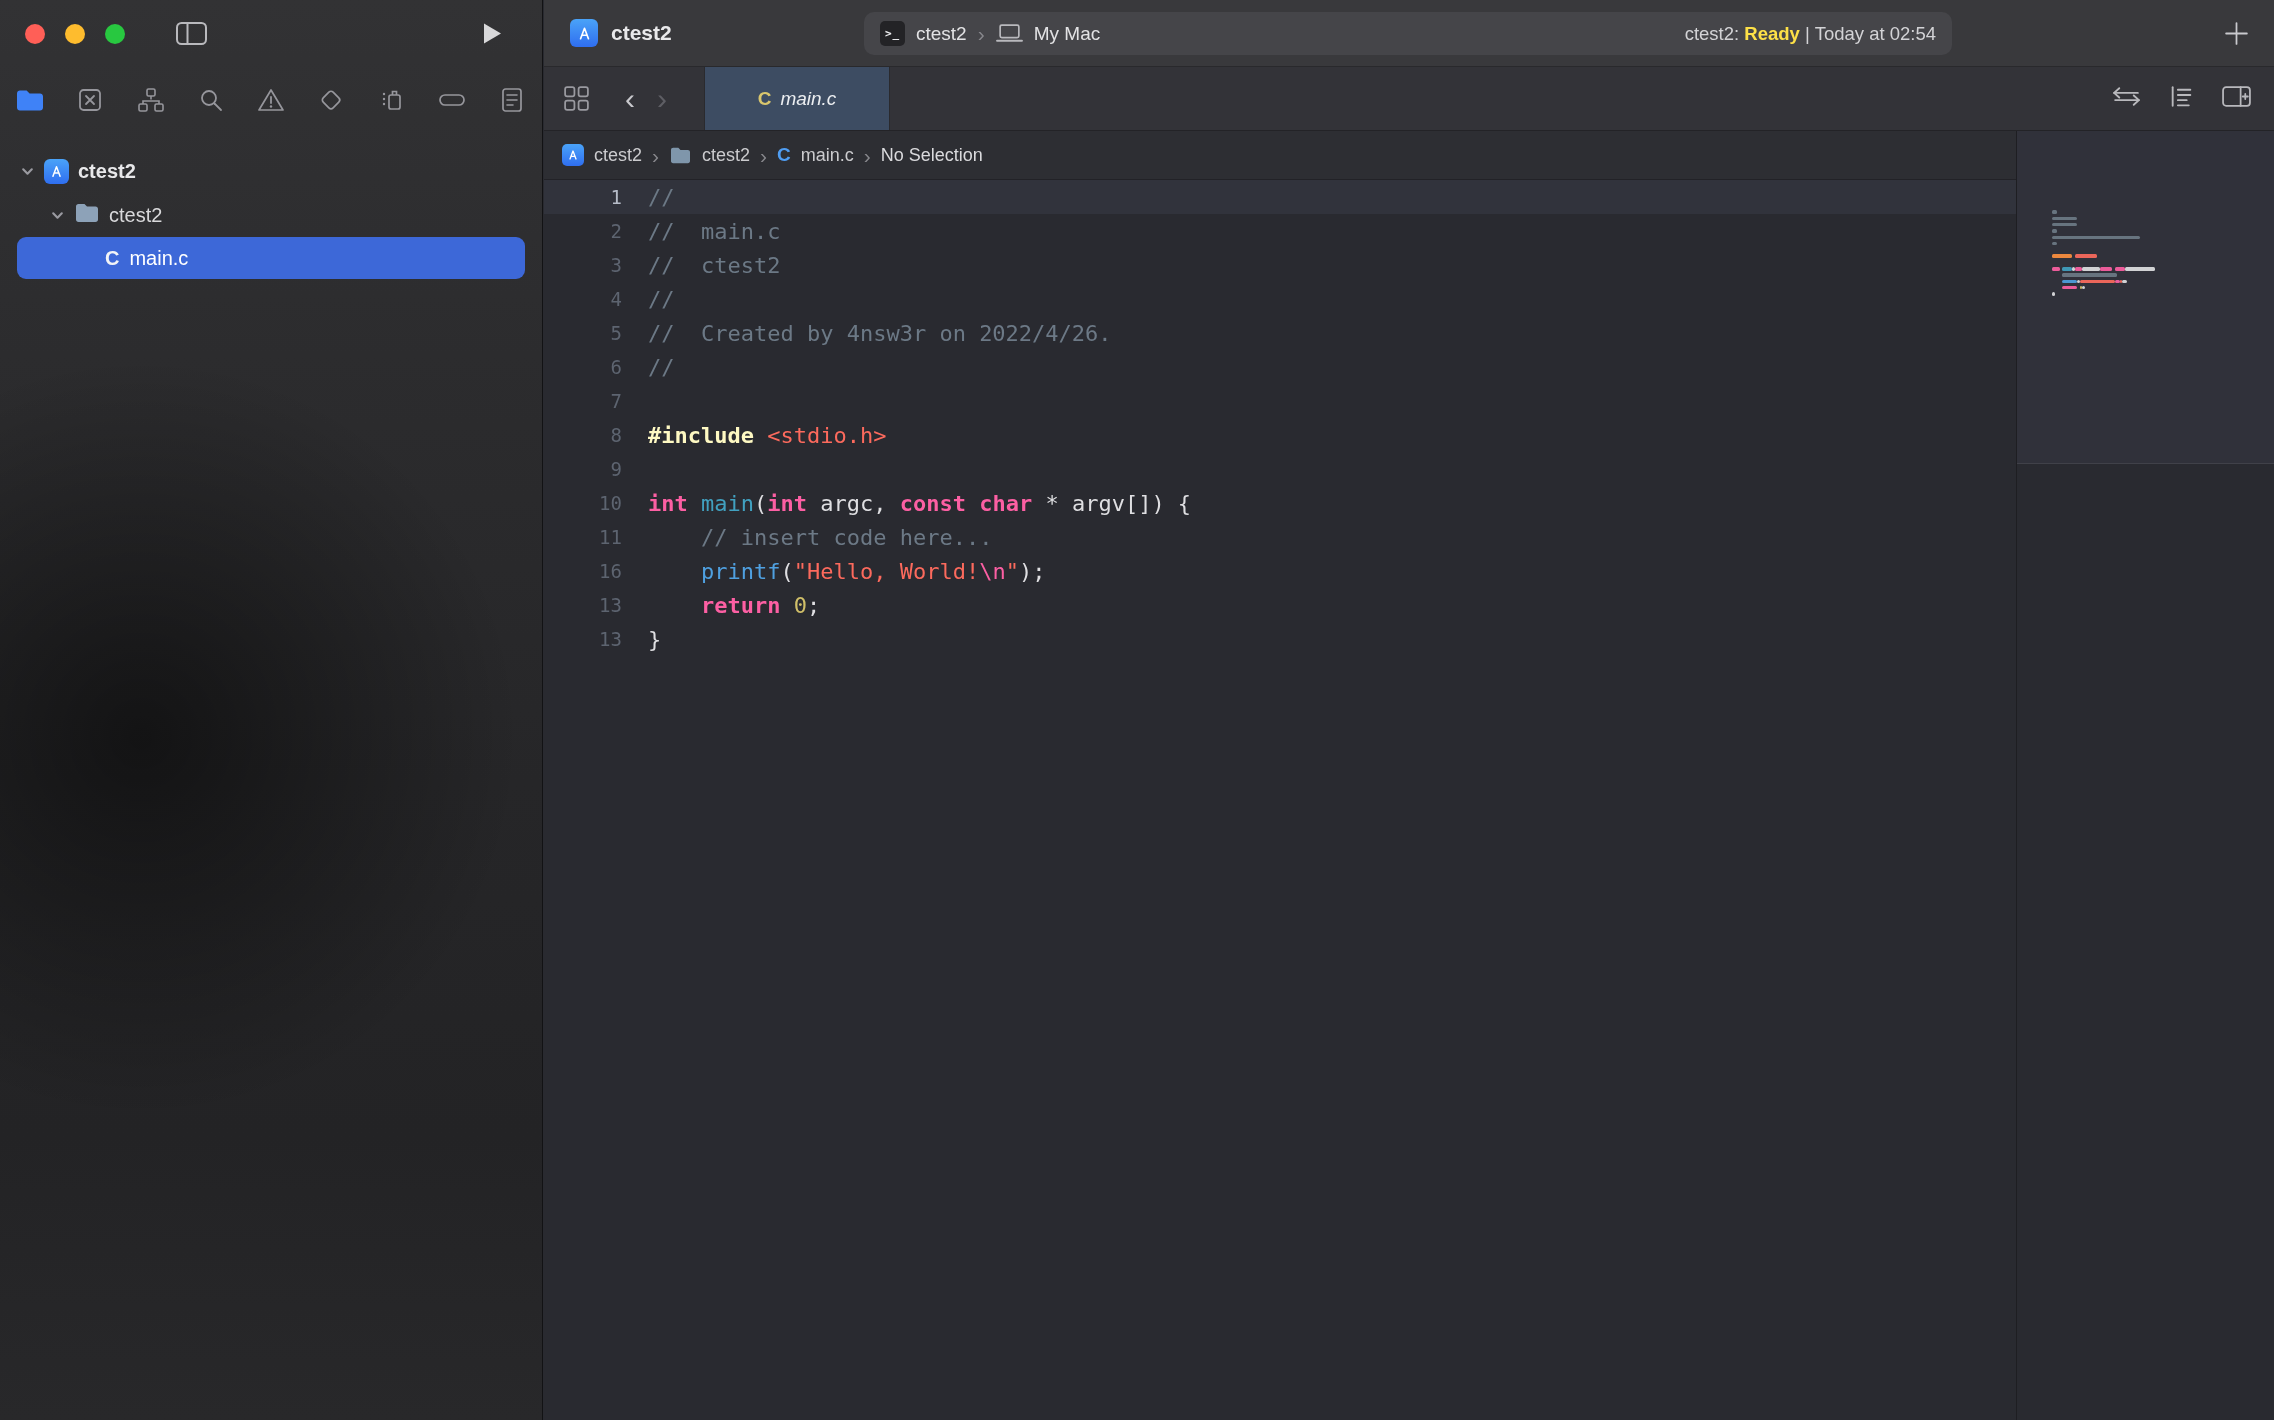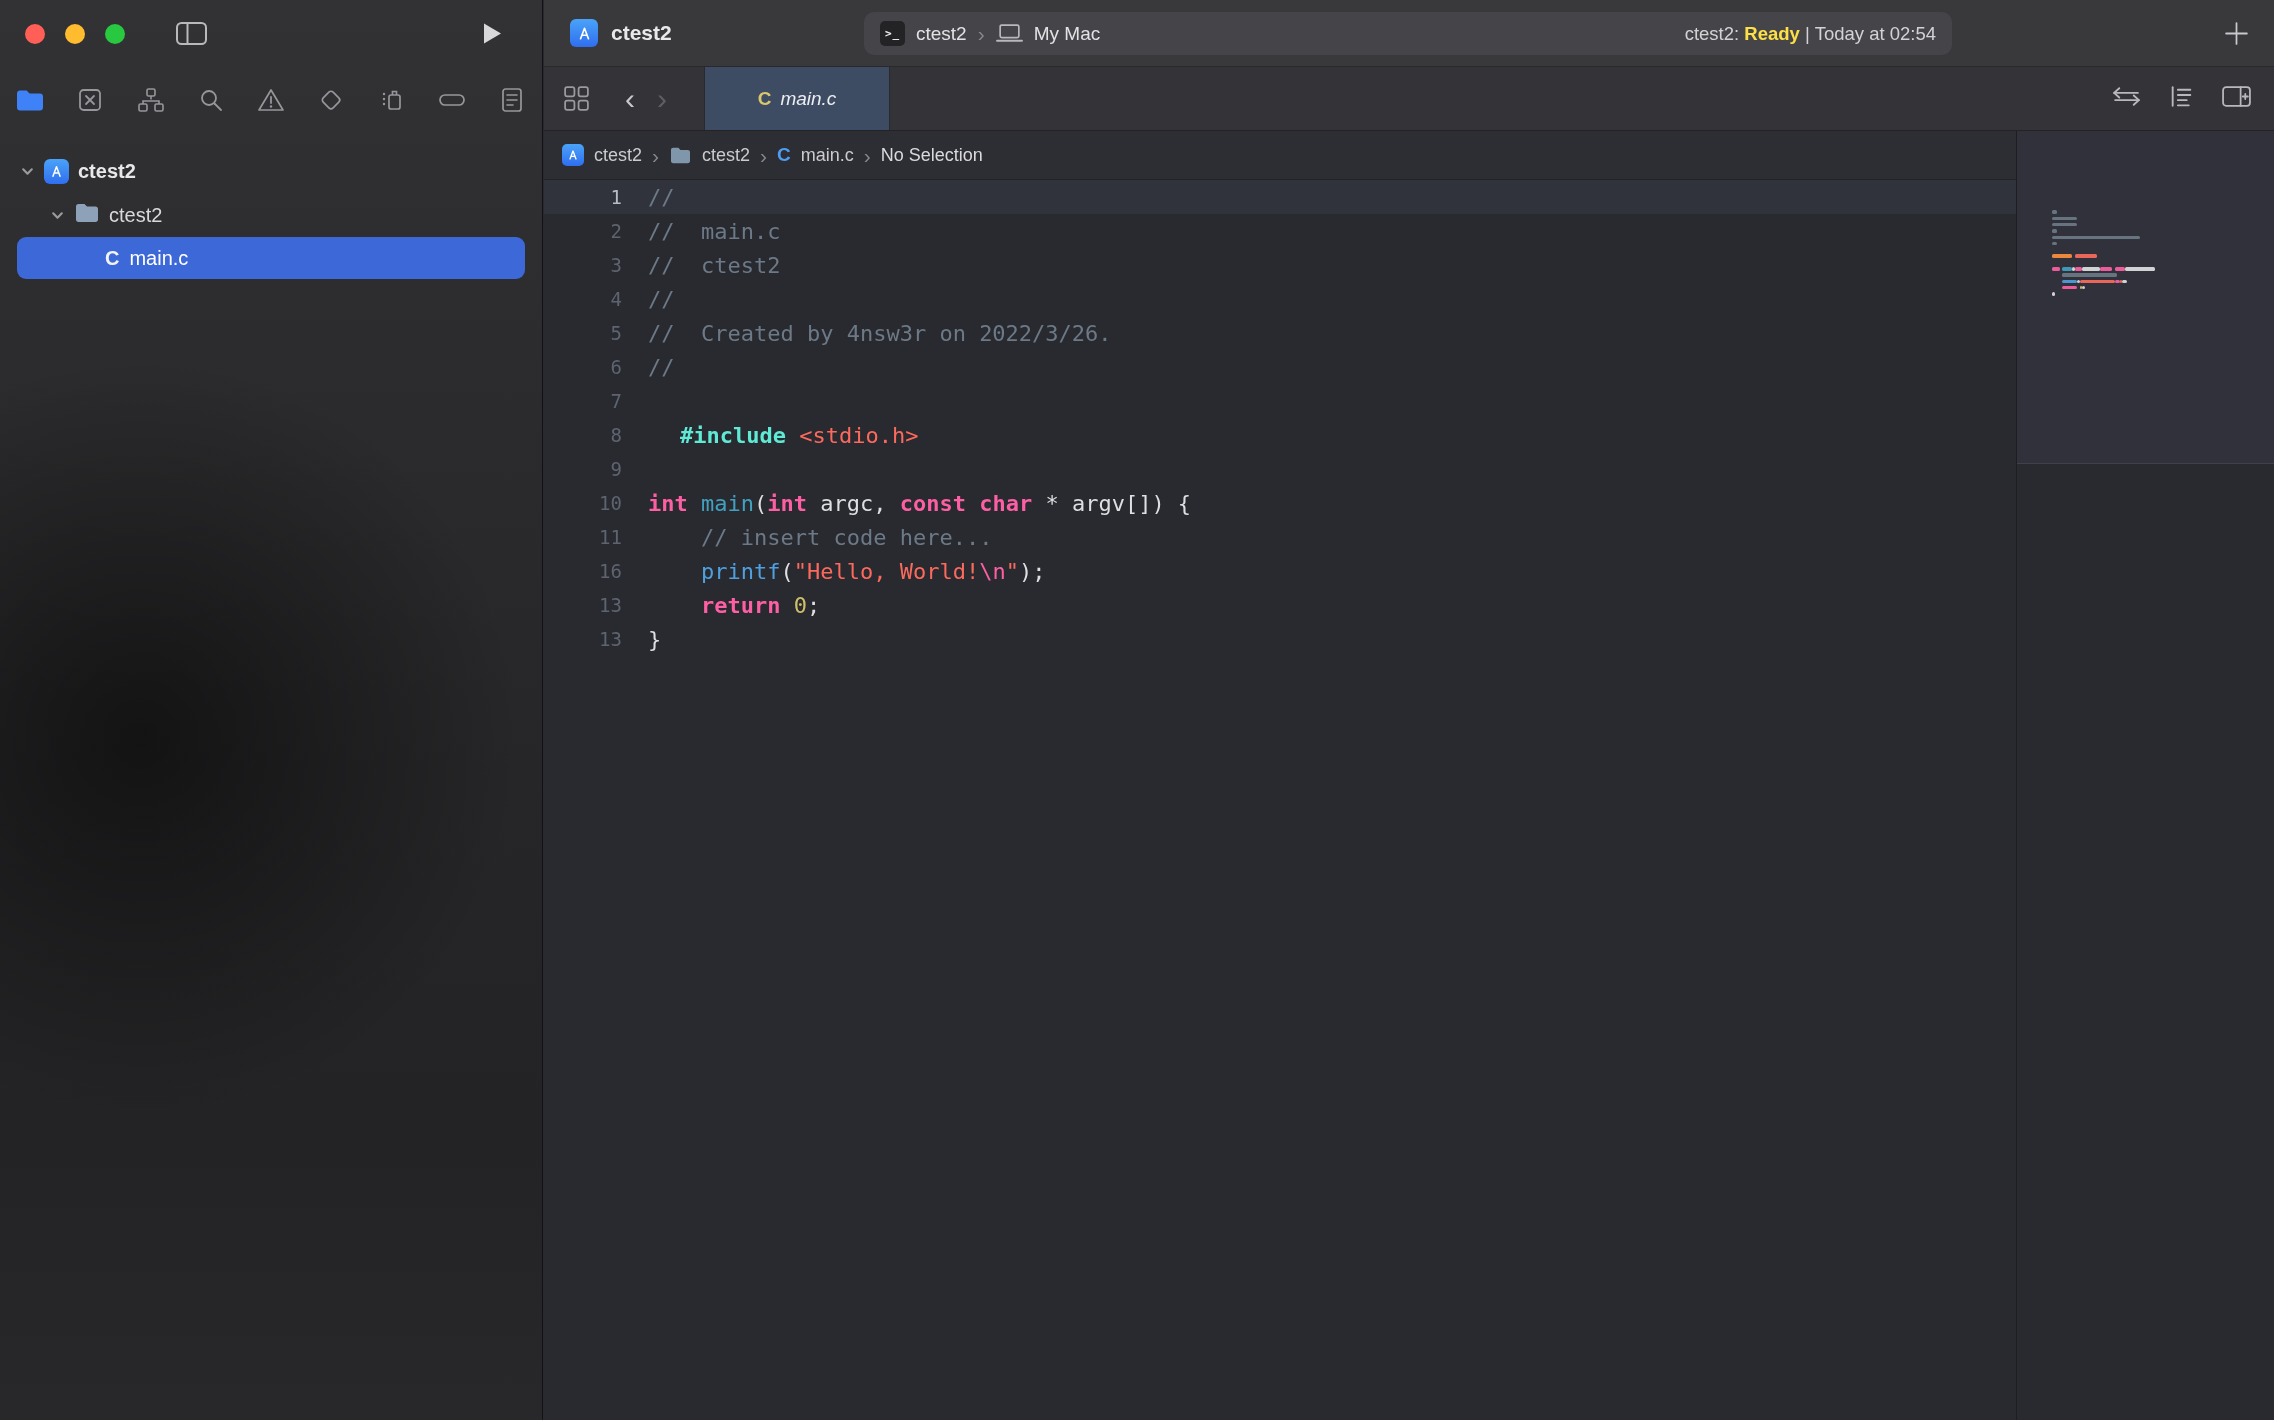--- a/index.html
+++ b/index.html
@@ -342,33 +342,33 @@
               <div class="cl">
                 <span class="ln">3</span>
                 <span class="ct"><span class="tk-com" style="color: rgb(108, 121, 134);">//  ctest2</span></span>
               </div>
               <div class="cl">
                 <span class="ln">4</span>
                 <span class="ct"><span class="tk-com" style="color: rgb(108, 121, 134);">//</span></span>
               </div>
               <div class="cl">
                 <span class="ln">5</span>
-                <span class="ct"><span class="tk-com" style="color: rgb(108, 121, 134);">//  Created by 4nsw3r on 2022/3/26.</span></span>
+                <span class="ct"><span class="tk-com" style="color: rgb(108, 121, 134);">//  Created by 4nsw3r on 2022/4/26.</span></span>
               </div>
               <div class="cl">
                 <span class="ln">6</span>
                 <span class="ct"><span class="tk-com" style="color: rgb(108, 121, 134);">//</span></span>
               </div>
               <div class="cl">
                 <span class="ln">7</span>
                 <span class="ct"></span>
               </div>
               <div class="cl">
                 <span class="ln">8</span>
-                <span class="ct"><span class="tk-pre" style="color: #5eead4; margin-left: 32px;">#include</span><span class="tk-ws"> </span><span class="tk-str" style="color: rgb(252, 106, 93);">&lt;stdio.h&gt;</span></span>
+                <span class="ct"><span class="tk-pre" style="color: #fef9c3;">#include</span><span class="tk-ws"> </span><span class="tk-str" style="color: rgb(252, 106, 93);">&lt;stdio.h&gt;</span></span>
               </div>
               <div class="cl">
                 <span class="ln">9</span>
                 <span class="ct"></span>
               </div>
               <div class="cl">
                 <span class="ln">10</span>
                 <span class="ct"><span class="tk-kw" style="color: rgb(252, 95, 163);">int</span><span class="tk-ws"> </span><span class="tk-fn" style="color: rgb(65, 161, 192);">main</span><span class="tk-pln" style="color: rgb(223, 223, 226);">(</span><span class="tk-kw" style="color: rgb(252, 95, 163);">int</span><span class="tk-pln" style="color: rgb(223, 223, 226);"> argc, </span><span class="tk-kw" style="color: rgb(252, 95, 163);">const</span><span class="tk-ws"> </span><span class="tk-kw" style="color: rgb(252, 95, 163);">char</span><span class="tk-pln" style="color: rgb(223, 223, 226);"> * argv[]) {</span></span>
               </div>
               <div class="cl">

